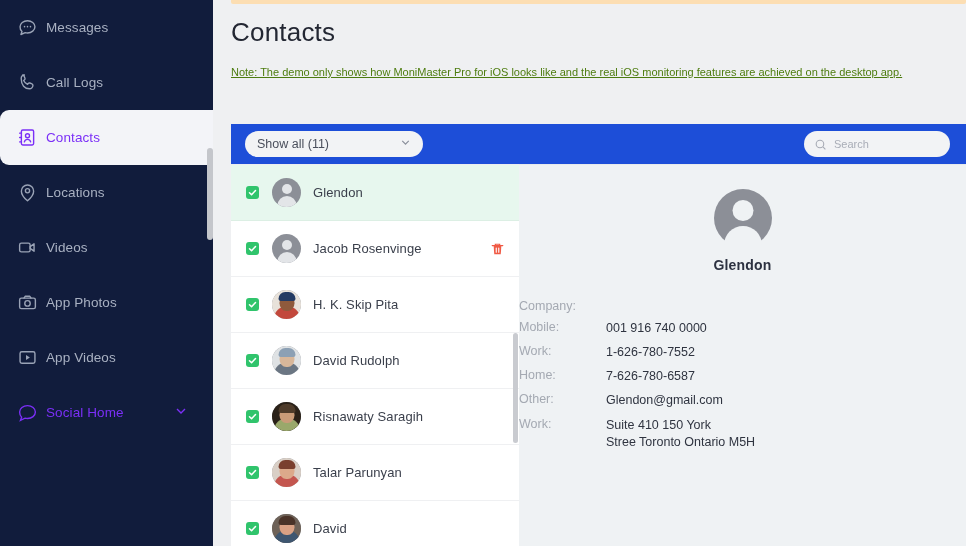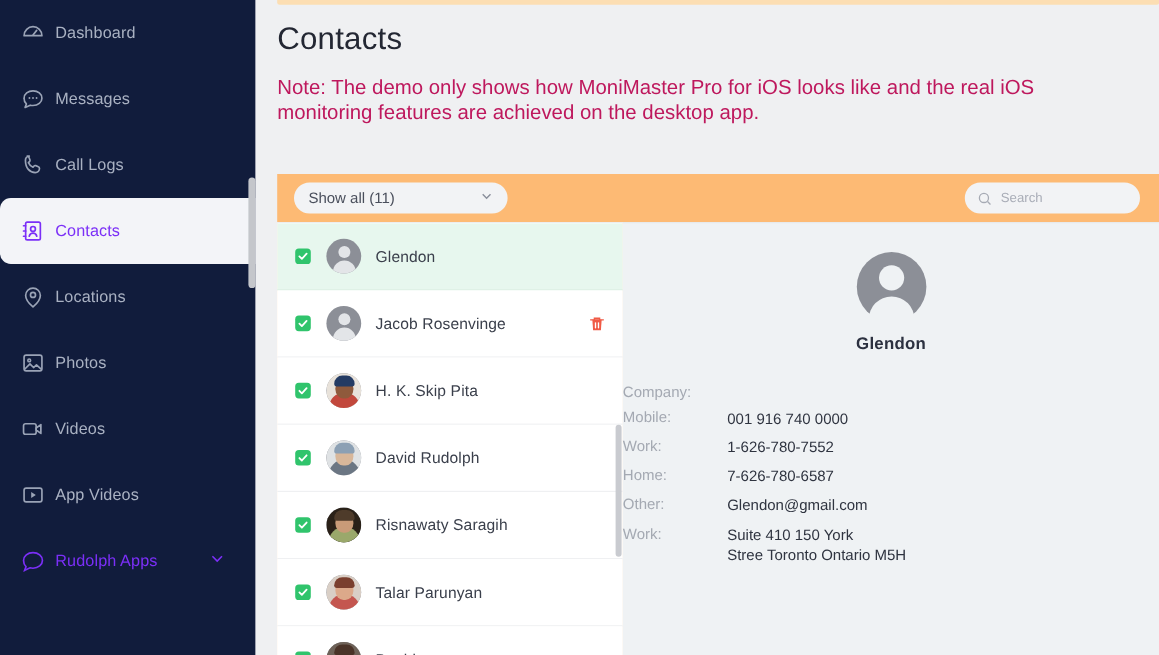--- a/index.html
+++ b/index.html
@@ -63,28 +63,28 @@
   }
   .top-accent {
     position:absolute; left:18px; top:0; right:0; height:4px;
     background:#FCDEB3; border-radius:0 0 2px 2px;
   }
   .page-title {
     margin:17px 0 0 18px; font-size:26px; color:#232733;
     font-weight:400; letter-spacing:.2px;
   }
   .note {
-    margin:14px 18px 0 18px; font-size:17px; line-height:21px;
-    color:#be185d; max-width:690px;
+    margin:14px 18px 0 18px; font-size:11px; line-height:21px;
+    color:#4d7c0f; max-width:690px;text-decoration:underline;
   }
 
   .card {
     position:absolute; left:18px; top:124px; right:0; bottom:0;
-    background:#fdba74;
-    display:flex; flex-direction:column;margin-top:21px;
+    background:#1d4ed8;
+    display:flex; flex-direction:column;
   }
   .card-toolbar {
     height:40px; flex:0 0 40px; display:flex; align-items:center;
     padding:0 16px 0 14px; position:relative;
   }
   .select-pill {
     width:178px; height:26px; border-radius:13px; background:#F2F3F5;
     display:flex; align-items:center; padding:0 12px;
     font-size:12.5px; color:#4A4F5C; position:relative; cursor:pointer;
   }
@@ -183,29 +183,20 @@
   .fval { color:#2F3440; line-height:17px; white-space:pre-line; }
   .frow.addr { margin-top:8px; }
 </style>
 </head>
 <body>
 
 <div class="app">
 
   <div class="sidebar">
     <div id="nav-list">
-        <div class="nav-item">
-          <span class="ic">
-            <svg width="21" height="21" viewBox="0 0 24 24" fill="none" stroke="currentColor" stroke-width="1.6" stroke-linecap="round" stroke-linejoin="round">
-              <path d="M3.5 14.5a8.5 8.5 0 1117 0z"></path>
-              <line x1="12" y1="14" x2="15.5" y2="9.5"></line>
-            </svg>
-          </span>
-          <span class="lbl">Dashboard</span>
-        </div>
         <div class="nav-item">
           <span class="ic">
             <svg width="21" height="21" viewBox="0 0 24 24" fill="none" stroke="currentColor" stroke-width="1.6" stroke-linecap="round" stroke-linejoin="round">
               <path d="M20.5 11.2c0 3.9-3.8 7-8.5 7-.9 0-1.8-.1-2.6-.3L4.5 20l1.2-3.3a7 7 0 01-2.2-5.5c0-3.9 3.8-7 8.5-7s8.5 3.1 8.5 7z"></path>
               <circle cx="8.6" cy="11" r=".9" fill="currentColor" stroke="none"></circle>
               <circle cx="12" cy="11" r=".9" fill="currentColor" stroke="none"></circle>
               <circle cx="15.4" cy="11" r=".9" fill="currentColor" stroke="none"></circle>
             </svg>
           </span>
           <span class="lbl">Messages</span>
@@ -236,54 +227,54 @@
             <svg width="21" height="21" viewBox="0 0 24 24" fill="none" stroke="currentColor" stroke-width="1.6" stroke-linecap="round" stroke-linejoin="round">
               <path d="M12 21.5s7-6 7-11a7 7 0 10-14 0c0 5 7 11 7 11z"></path>
               <circle cx="12" cy="10" r="2.4"></circle>
             </svg>
           </span>
           <span class="lbl">Locations</span>
         </div>
         <div class="nav-item">
           <span class="ic">
             <svg width="21" height="21" viewBox="0 0 24 24" fill="none" stroke="currentColor" stroke-width="1.6" stroke-linecap="round" stroke-linejoin="round">
-              <rect x="3.5" y="4.5" width="17" height="15" rx="2"></rect>
-              <circle cx="8.4" cy="9.5" r="1.3"></circle>
-              <path d="M4.5 17.5l4.6-4.6 3.4 3.4 2.8-2.6 4.2 3.8"></path>
-            </svg>
-          </span>
-          <span class="lbl">Photos</span>
-        </div>
-        <div class="nav-item">
-          <span class="ic">
-            <svg width="21" height="21" viewBox="0 0 24 24" fill="none" stroke="currentColor" stroke-width="1.6" stroke-linecap="round" stroke-linejoin="round">
               <rect x="3" y="7" width="12" height="10" rx="2"></rect>
               <path d="M15 11l4.5-3.2v8.4L15 13z"></path>
             </svg>
           </span>
           <span class="lbl">Videos</span>
+        </div>
+        <div class="nav-item">
+          <span class="ic">
+            <svg width="21" height="21" viewBox="0 0 24 24" fill="none" stroke="currentColor" stroke-width="1.6" stroke-linecap="round" stroke-linejoin="round">
+              <rect x="3" y="7" width="18" height="12" rx="2"></rect>
+              <circle cx="12" cy="13" r="3.1"></circle>
+              <path d="M8 7l1.3-2.1h5.4L16 7"></path>
+            </svg>
+          </span>
+          <span class="lbl">App Photos</span>
         </div>
         <div class="nav-item">
           <span class="ic">
             <svg width="21" height="21" viewBox="0 0 24 24" fill="none" stroke="currentColor" stroke-width="1.6" stroke-linecap="round" stroke-linejoin="round">
               <rect x="3.5" y="5.5" width="17" height="13" rx="2"></rect>
               <path d="M10.3 9.2l4.4 2.8-4.4 2.8z" fill="currentColor" stroke="none"></path>
             </svg>
           </span>
           <span class="lbl">App Videos</span>
         </div>
       </div>
 
     <div class="nav-item social">
       <span class="ic">
         <svg width="21" height="21" viewBox="0 0 24 24" fill="none" stroke="currentColor" stroke-width="1.6">
           <path d="M21 11.5c0 4.1-4 7.4-9 7.4-1 0-2-.1-2.9-.4L4 21l1.3-3.6C3.9 16 3 13.9 3 11.5 3 7.4 7 4.1 12 4.1s9 3.3 9 7.4z"></path>
         </svg>
       </span>
-      <span class="lbl">Rudolph Apps</span>
+      <span class="lbl">Social Home</span>
       <span class="chev">
         <svg width="16" height="16" viewBox="0 0 24 24" fill="none" stroke="currentColor" stroke-width="2">
           <polyline points="6 9 12 15 18 9"></polyline>
         </svg>
       </span>
     </div>
 
     <div class="sb-track">
       <div class="sb-thumb"></div>
     </div>

